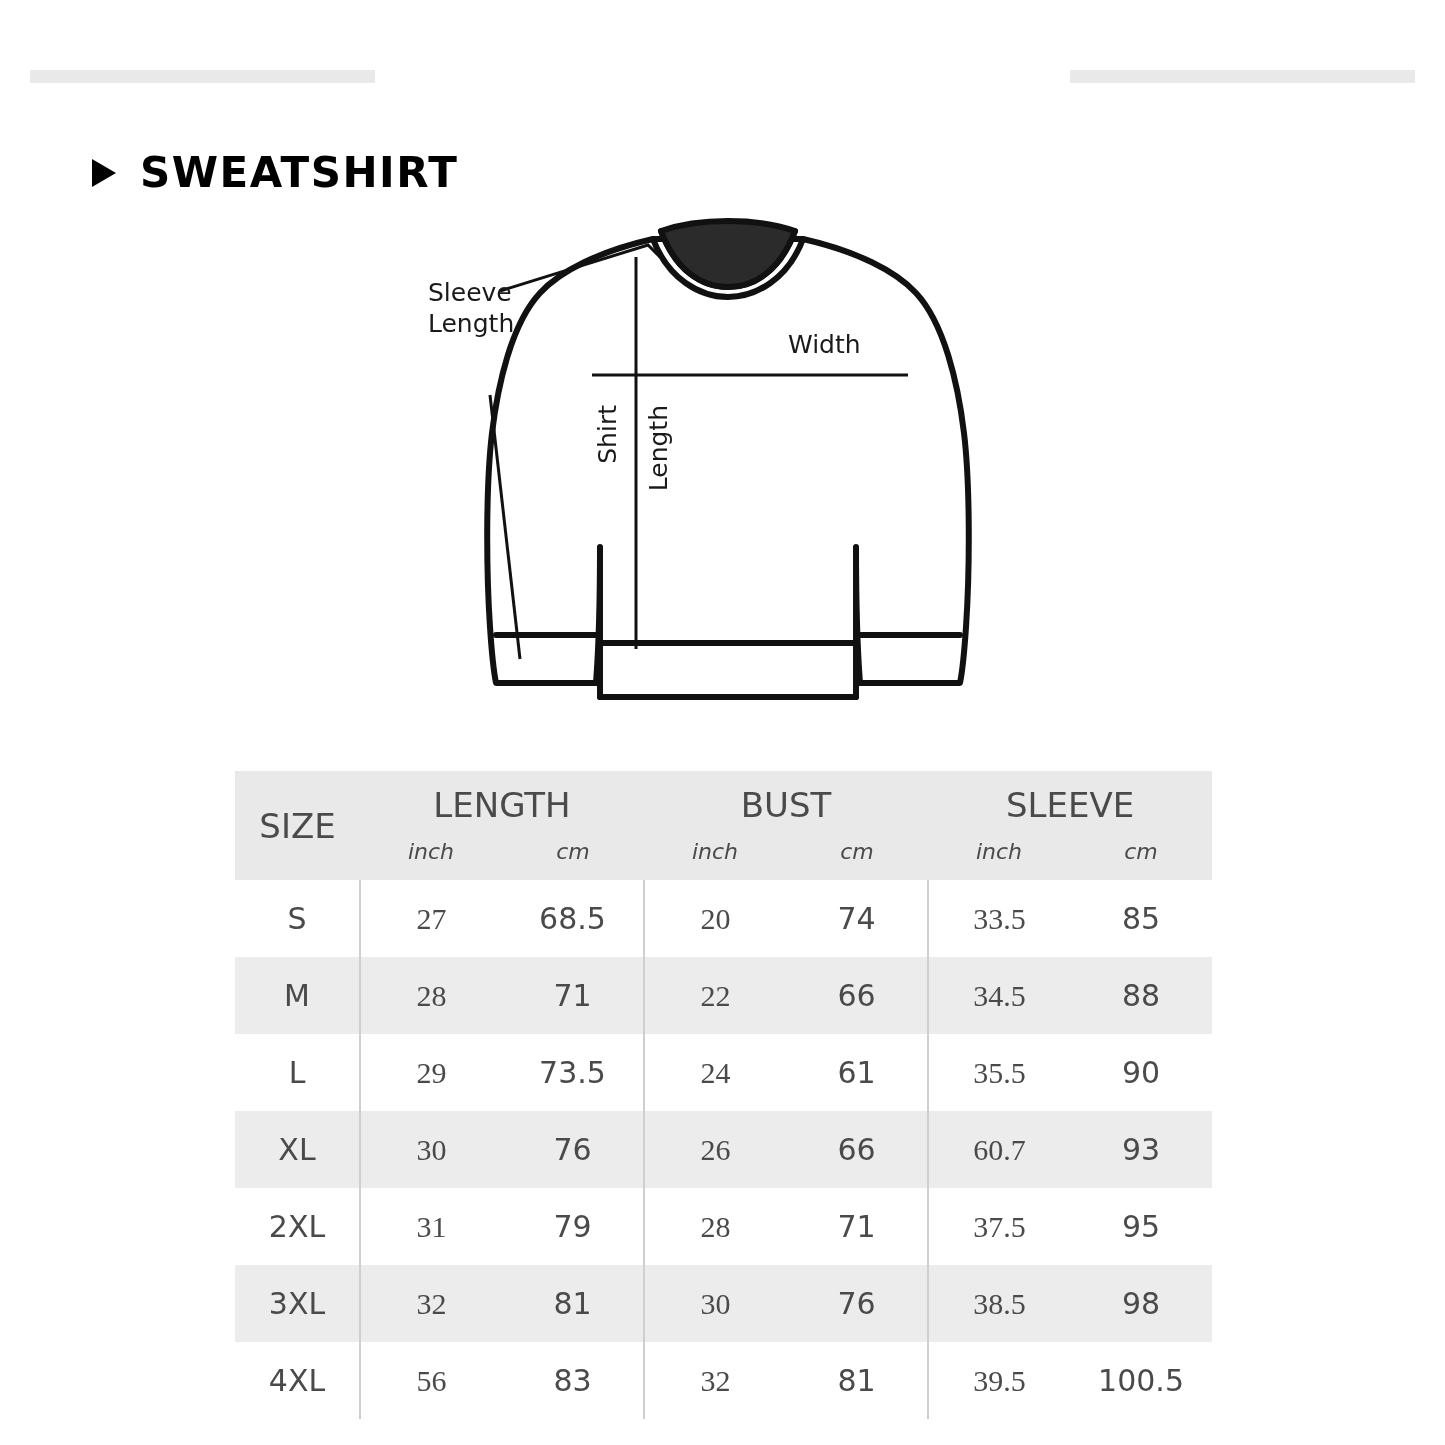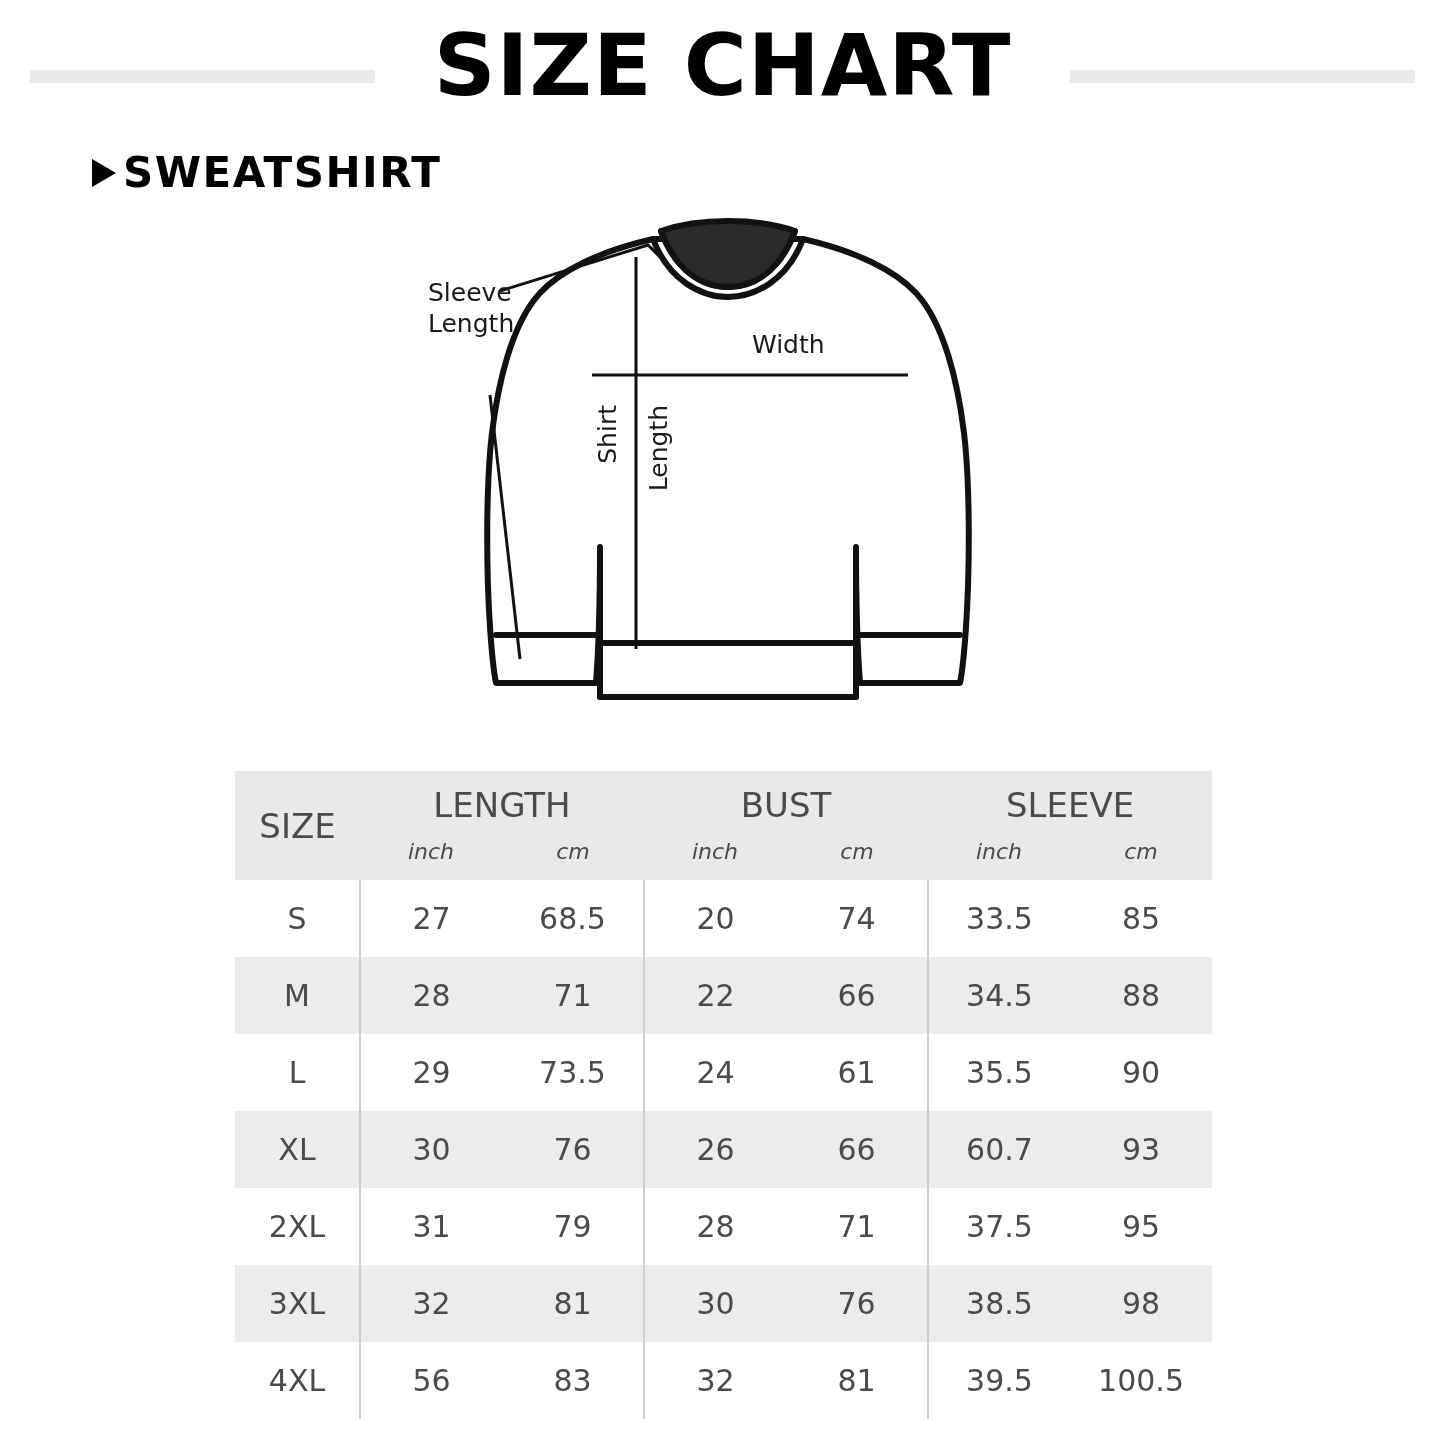--- a/index.html
+++ b/index.html
@@ -42,21 +42,21 @@
     background: #fff;
     padding: 0 18px;
     line-height: 1;
   }
 
   
   .subtitle-row {
     display: flex;
     align-items: center;
     margin: 18px 0 0 92px;
-    gap: 7px;
+    gap: 24px;
   }
   .tri-marker {
     width: 0; height: 0;
     border-left: 24px solid #000;
     border-top: 14px solid transparent;
     border-bottom: 14px solid transparent;
   }
   .subtitle {
     font-size: 42px;
     font-weight: 800;
@@ -75,21 +75,21 @@
 
   .anno {
     position: absolute;
     font-size: 25px;
     color: #1a1a1a;
     font-family: "DejaVu Sans", sans-serif;
     line-height: 1.25;
   }
   .anno-sleeve { left: 428px; top: 90px; }
   .anno-width  { left: 770px; top: 142p x; }
-  .anno-width  { left: 752px; top: 142px; }
+  .anno-width  { left: 788px; top: 142px; }
   .anno-shirt {
     left: 592px;
     top: 218px;
     writing-mode: vertical-rl;
     transform: rotate(180deg);
     text-align: center;
   }
   .anno-length {
     left: 643px;
     top: 218px;
@@ -134,32 +134,31 @@
     color: #5a5a5a;
     padding: 6px 0 16px;
     font-weight: 400;
   }
   tbody tr td {
     font-size: 30px;
     padding: 21px 0;
     color: #4a4a4a;
   }
   tbody tr.alt td { background: #ececec; }
-  .sep-l { border-left: 2px solid #cfcfcf; }
+  .sep-l { border-left: 2px solid #cfcfcf; font-family: Liberation Serif, serif; }
 
   col.c-size { width: 125px; }
   col.c-val  { width: 142px; }
 </style>
 </head>
 <body>
 
 <div class="header">
   <div class="rule rule-left"></div>
   <div class="rule rule-right"></div>
-  <div class="chart-title">SIZE CHART</div>
 </div>
 
 <div class="subtitle-row">
   <div class="tri-marker"></div>
   <div class="subtitle">SWEATSHIRT</div>
 </div>
 
 <div class="illustration">
   <svg width="1445" height="540" viewBox="0 0 1445 540">
     <g fill="none" stroke="#111" stroke-width="6" stroke-linejoin="round" stroke-linecap="round">

